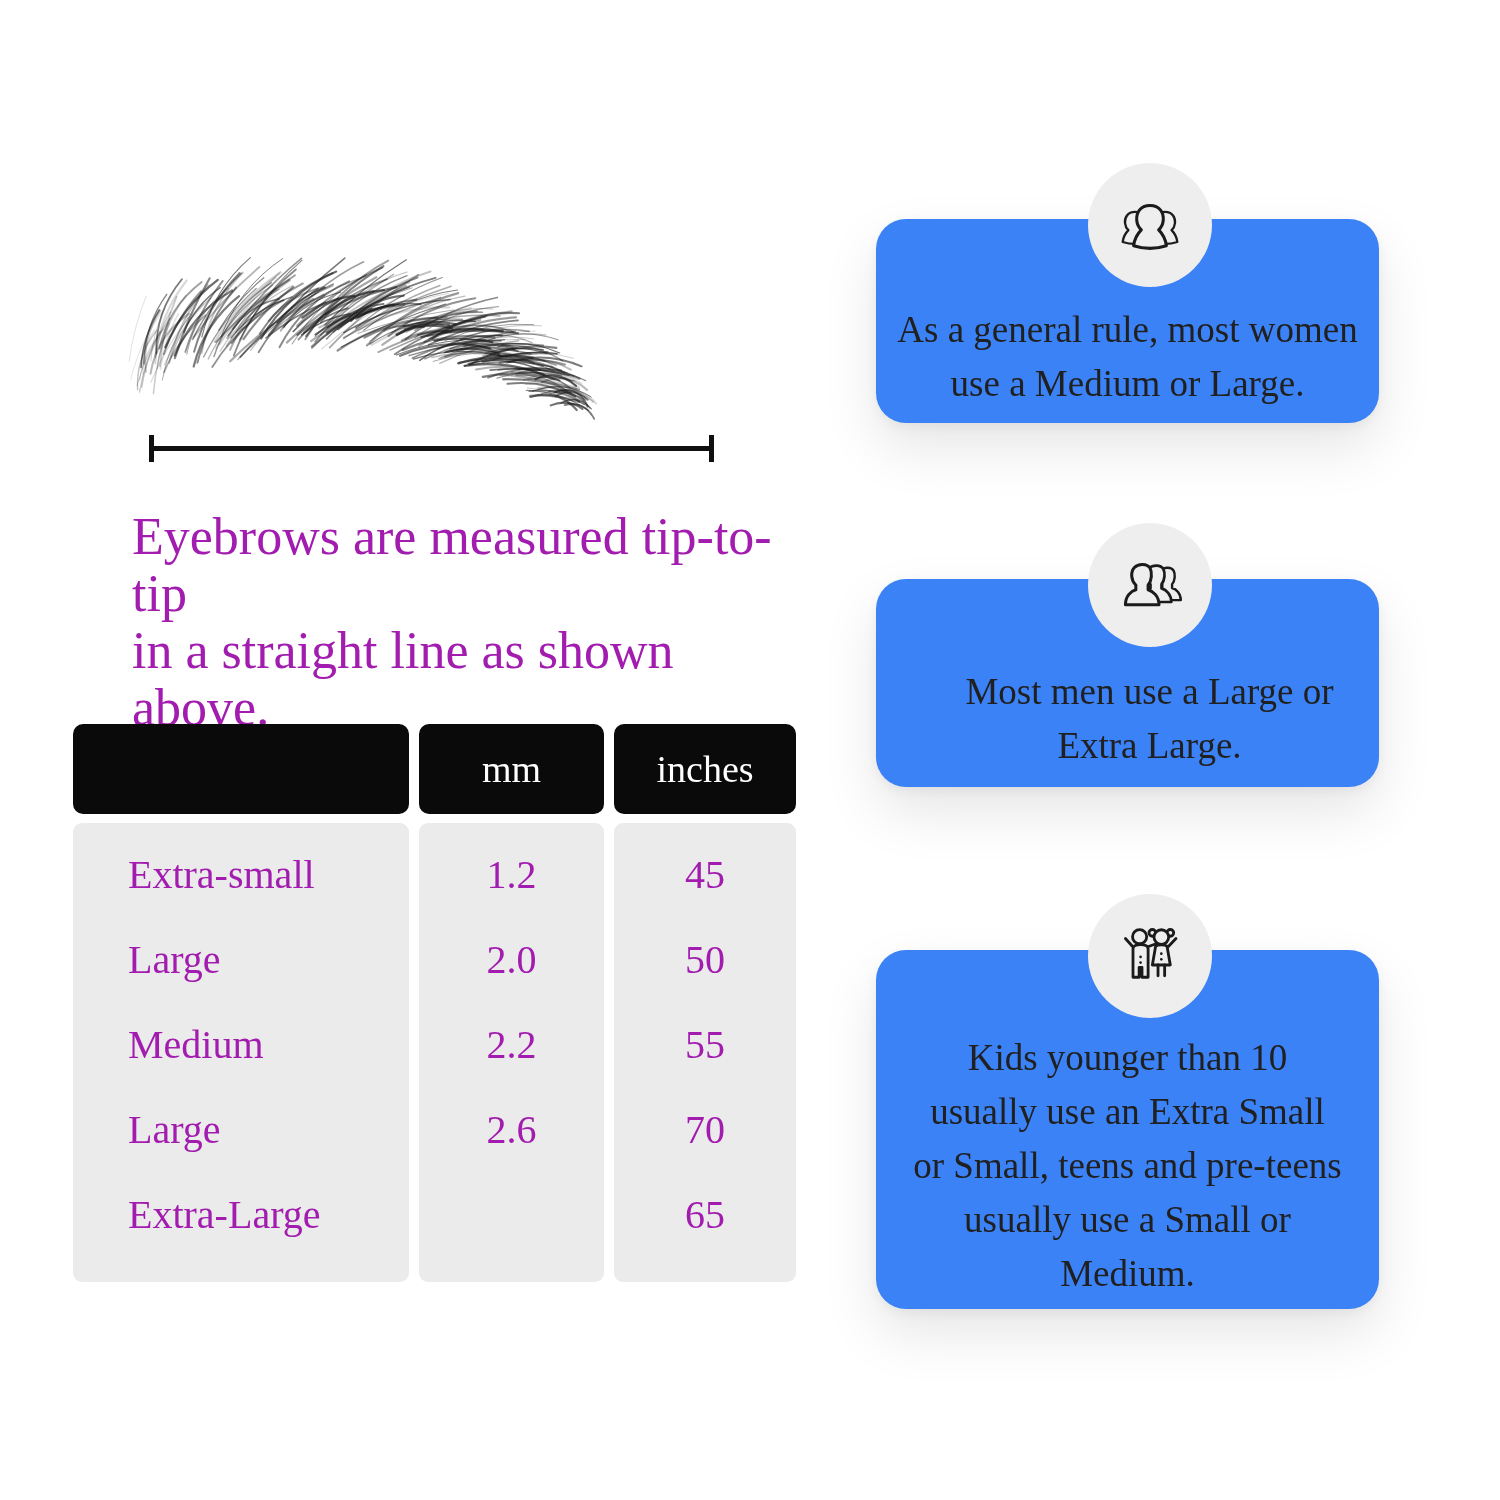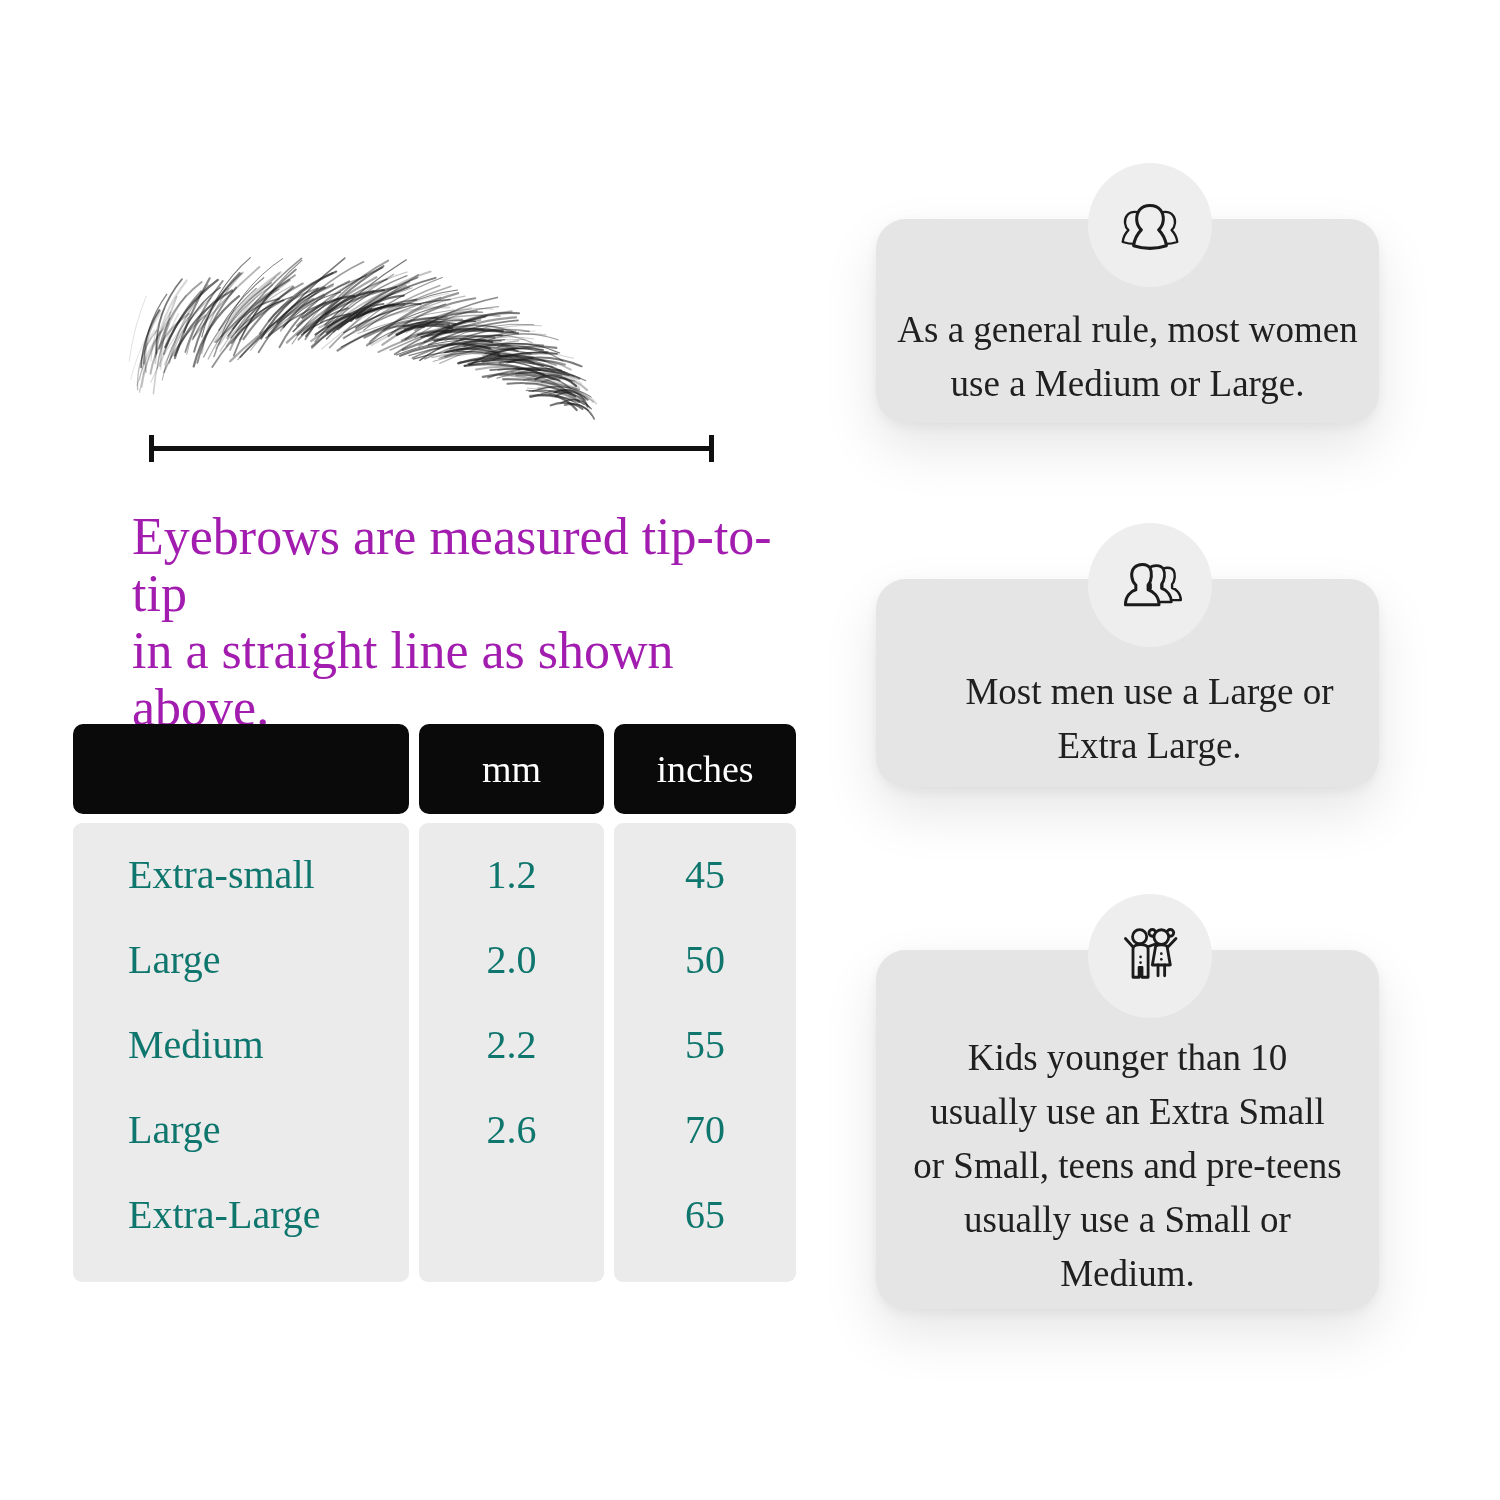--- a/index.html
+++ b/index.html
@@ -18,27 +18,27 @@
   
   .size-table{
     position:absolute;left:73px;top:724px;
     display:grid;grid-template-columns:336px 185px 182px;column-gap:10px;row-gap:9px;
   }
   .th{
     height:90px;background:#0a0a0a;border-radius:10px;color:#ffffff;
     display:flex;align-items:center;justify-content:center;font-size:38px;
   }
   .tcol{height:459px;background:#ebebeb;border-radius:9px;padding-top:9px;box-sizing:border-box;}
-  .tcell{height:85px;display:flex;align-items:center;font-size:40px;color:#0f766e;}
+  .tcell{height:85px;display:flex;align-items:center;font-size:40px;color:#a21caf;}
   .tcol.names .tcell{padding-left:55px;}
   .tcol.nums .tcell{justify-content:center;}
 
   
   .tip-card{
-    position:absolute;width:503px;background:#e5e5e5;border-radius:30px;box-sizing:border-box;
+    position:absolute;width:503px;background:#3b82f6;border-radius:30px;box-sizing:border-box;
     box-shadow:0 25px 55px rgba(0,0,0,0.10),0 4px 12px rgba(0,0,0,0.05);
     display:flex;align-items:center;justify-content:center;padding-top:72px;
   }
   .card-women{left:876px;top:219px;height:204px;}
   .card-men{left:876px;top:579px;height:208px;padding-left:44px;}
   .card-kids{left:876px;top:950px;height:359px;}
   .tip-text{font-size:37px;line-height:54px;text-align:center;color:#202020;}
   .tip-text.w1{width:505px;}
   .tip-text.w2{width:440px;}
   .tip-text.w3{width:432px;}

